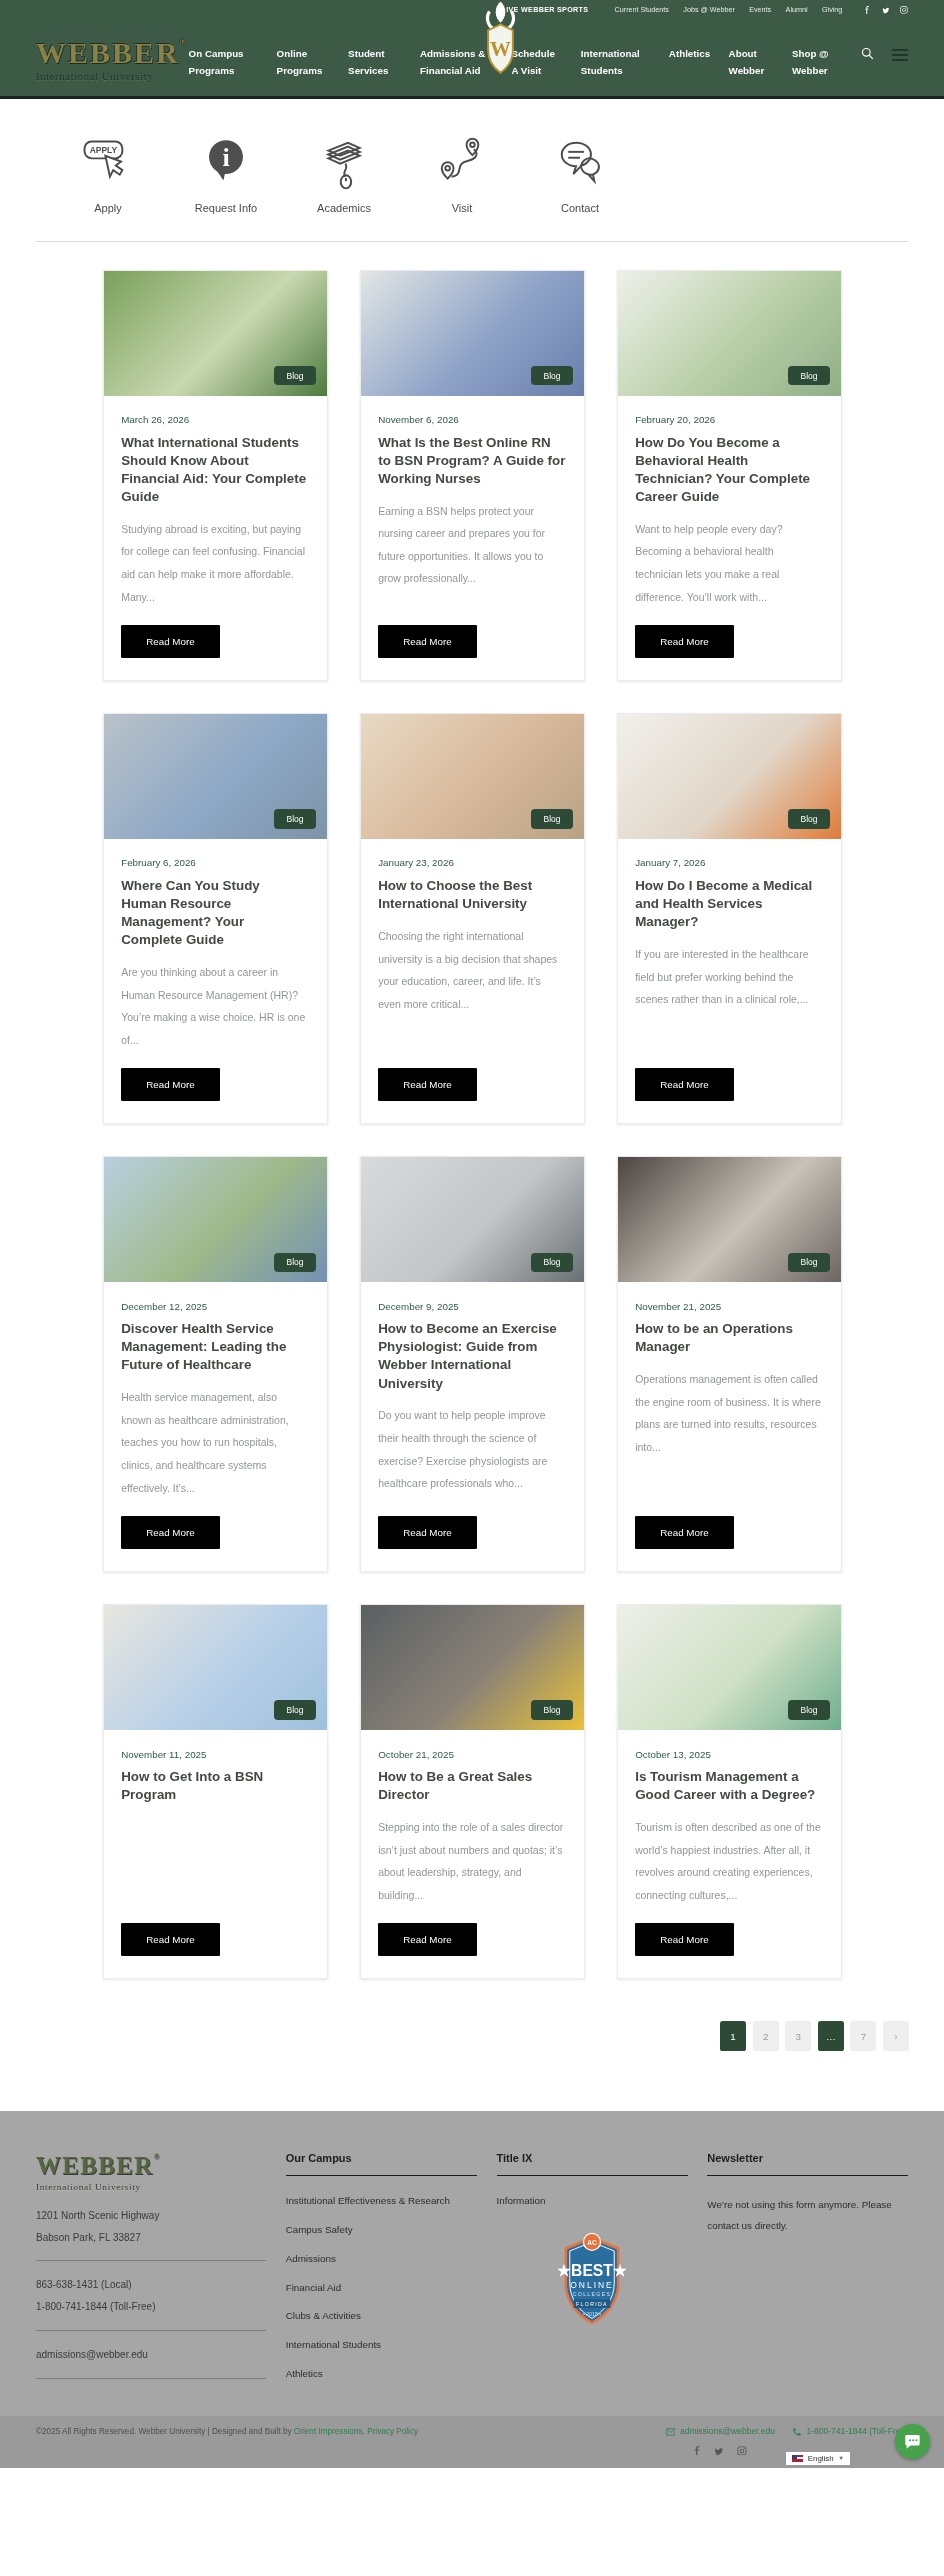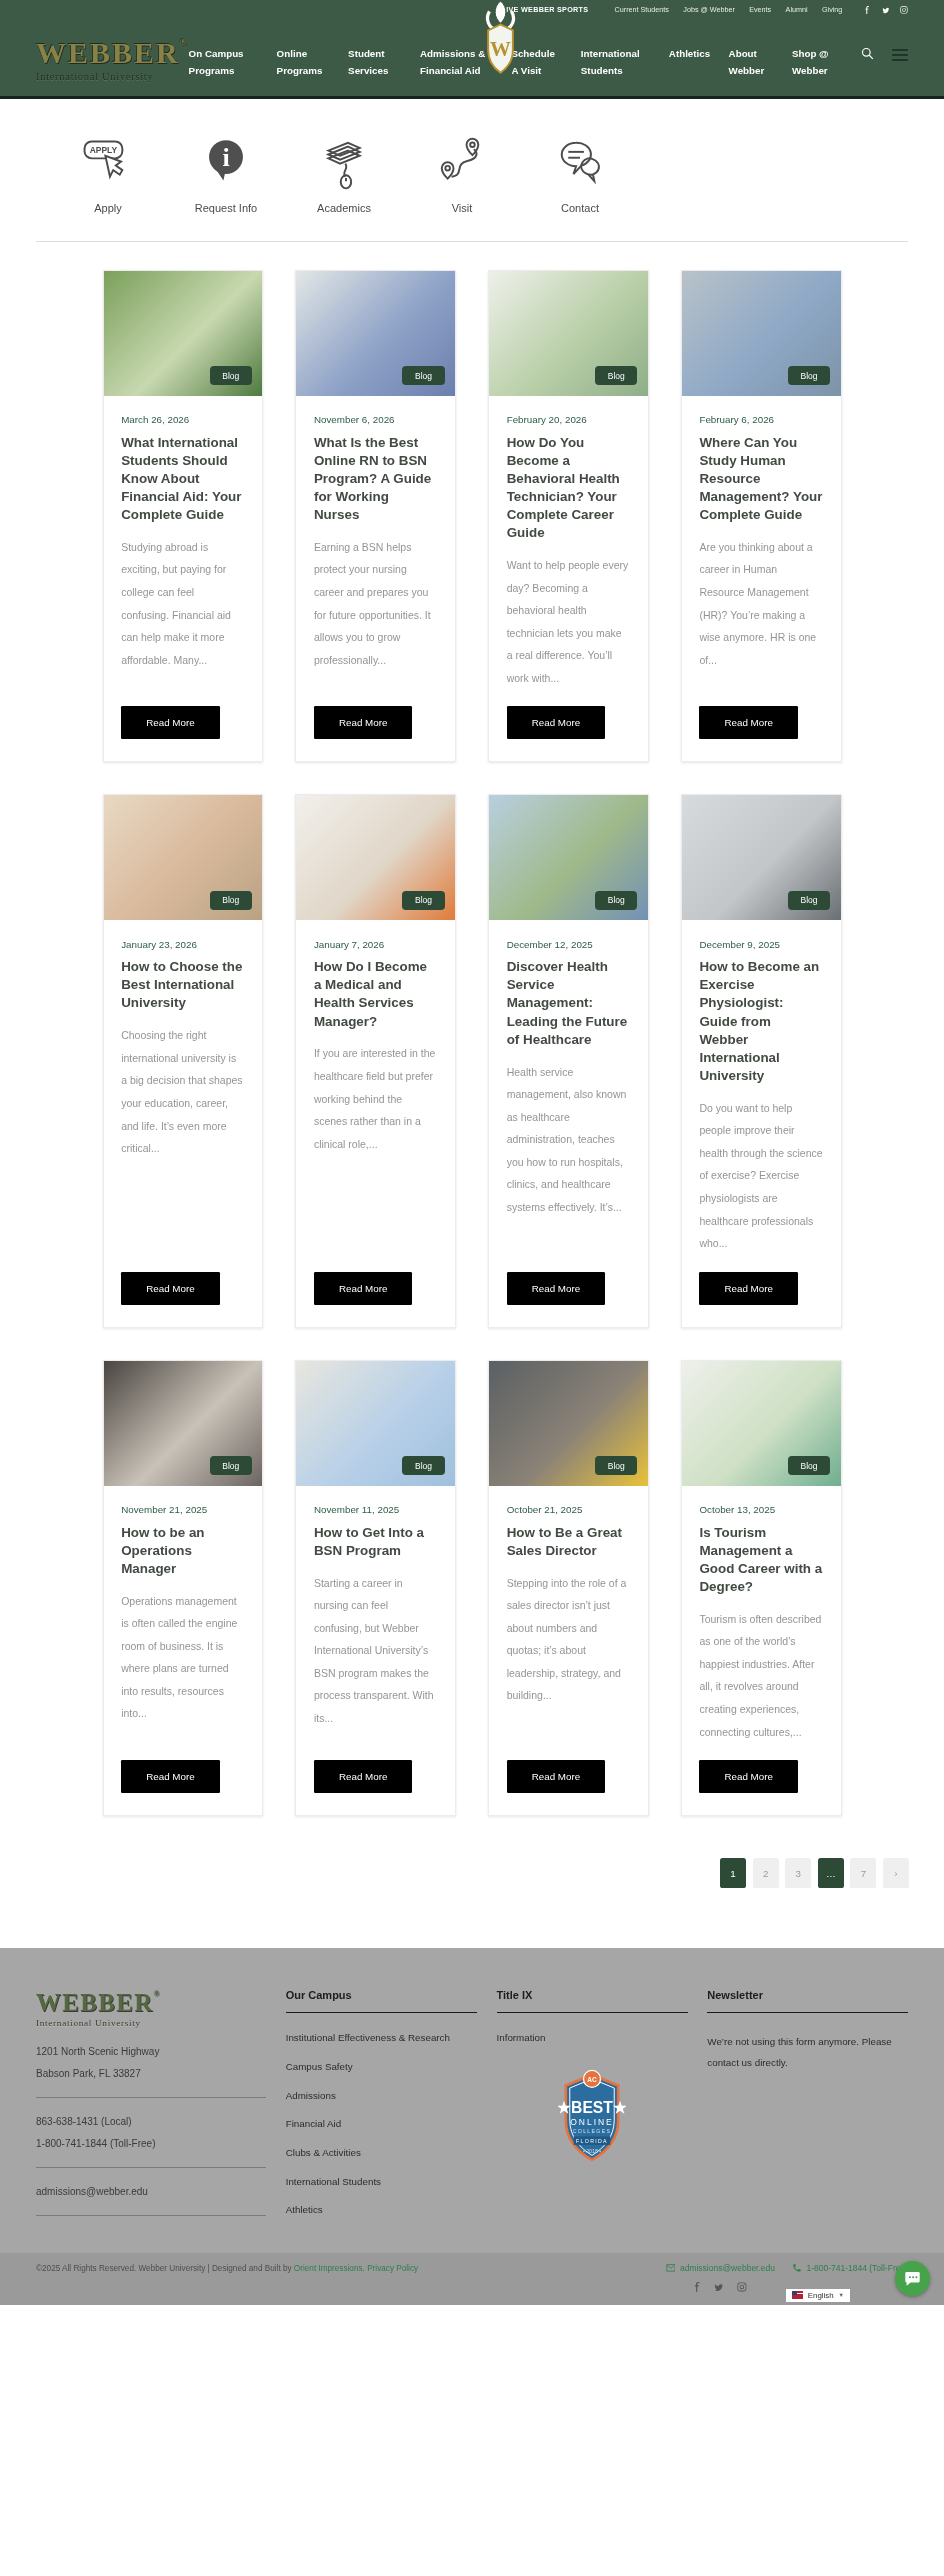--- a/index.html
+++ b/index.html
@@ -32,21 +32,21 @@
   .hero h1 { position: absolute; left: 29px; top: 119px; color: #fff; font-size: 26px; font-weight: 500; letter-spacing: 0.7px; }
 
   
   .quicklinks { width: 846px; margin: 31.5px auto 0; display: flex; justify-content: flex-start; }
   .ql-item { width: 118px; text-align: center; cursor: pointer; }
   .ql-item svg { width: 60px; height: 60px; }
   .ql-label { margin-top: 9.2px; font-size: 11px; color: #4a4a4a; }
   .section-divider { width: 872px; margin: 27.5px auto 0; border: none; border-top: 0.7px solid #dcdcdc; }
 
   
-  .grid { width: 739px; margin: 27.5px auto 0; display: grid; grid-template-columns: repeat(4, 1fr); column-gap: 9.2px; row-gap: 30px; gap: 32px; }
+  .grid { width: 739px; margin: 27.5px auto 0; display: grid; grid-template-columns: repeat(3, 1fr); column-gap: 9.2px; row-gap: 30px; gap: 32px; }
   .card { background: #fff; border: 0.7px solid #ececec; box-shadow: 0 0.7px 2.6px rgba(0,0,0,.10); display: flex; flex-direction: column; }
   .card-img { height: 125px; position: relative; cursor: pointer; }
   .badge { position: absolute; right: 10.5px; bottom: 10.5px; background: #2d4a37; color: #fff; font-size: 8.5px; padding: 4.6px 12.5px; border-radius: 3.9px; cursor: pointer; }
   .card-body { padding: 18.4px 17.7px 22px; flex: 1; display: flex; flex-direction: column; align-items: flex-start; }
   .card-date { color: #2f5d45; font-size: 9.8px; margin-bottom: 8.5px; }
   .card-title { color: #424a42; font-size: 13.4px; font-weight: bold; line-height: 1.35; margin-bottom: 11.8px; cursor: pointer; }
   .card-excerpt { color: #919694; font-size: 10.5px; line-height: 2.15; margin-bottom: 17px; }
   .read-more { margin-top: auto; background: #000000; color: #fff; border: none; font-size: 9.8px; padding: 11px 25px; border-radius: 1.3px; cursor: pointer; font-family: inherit; }
 
   
@@ -236,21 +236,21 @@
       </div>
     </article>
 
     <article class="card">
       <div class="card-img" style="background: linear-gradient(135deg, rgb(185, 194, 201) 0%, rgb(142, 168, 198) 55%, rgb(125, 147, 168) 100%);">
           <span class="badge">Blog</span>
         </div>
       <div class="card-body">
         <div class="card-date">February 6, 2026</div>
         <h3 class="card-title">Where Can You Study Human Resource Management? Your Complete Guide</h3>
-        <p class="card-excerpt">Are you thinking about a career in Human Resource Management (HR)? You’re making a wise anymore. HR is one of...</p>
+        <p class="card-excerpt">Are you thinking about a career in Human Resource Management (HR)? You’re making a wise choice. HR is one of...</p>
         <button class="read-more">Read More</button>
       </div>
     </article>
 
     <article class="card">
       <div class="card-img" style="background: linear-gradient(135deg, rgb(232, 217, 196) 0%, rgb(216, 184, 154) 55%, rgb(185, 162, 132) 100%);">
           <span class="badge">Blog</span>
         </div>
       <div class="card-body">
         <div class="card-date">January 23, 2026</div>
@@ -308,21 +308,20 @@
       </div>
     </article>
 
     <article class="card">
       <div class="card-img" style="background: linear-gradient(135deg, rgb(232, 230, 223) 0%, rgb(184, 208, 232) 55%, rgb(159, 192, 221) 100%);">
           <span class="badge">Blog</span>
         </div>
       <div class="card-body">
         <div class="card-date">November 11, 2025</div>
         <h3 class="card-title">How to Get Into a BSN Program</h3>
-        <p class="card-excerpt">Starting a career in nursing can feel confusing, but Webber International University’s BSN program makes the process transparent. With its...</p>
         <button class="read-more">Read More</button>
       </div>
     </article>
 
     <article class="card">
       <div class="card-img" style="background: linear-gradient(135deg, rgb(90, 95, 99) 0%, rgb(138, 130, 119) 55%, rgb(232, 194, 58) 100%);">
           <span class="badge">Blog</span>
         </div>
       <div class="card-body">
         <div class="card-date">October 21, 2025</div>

